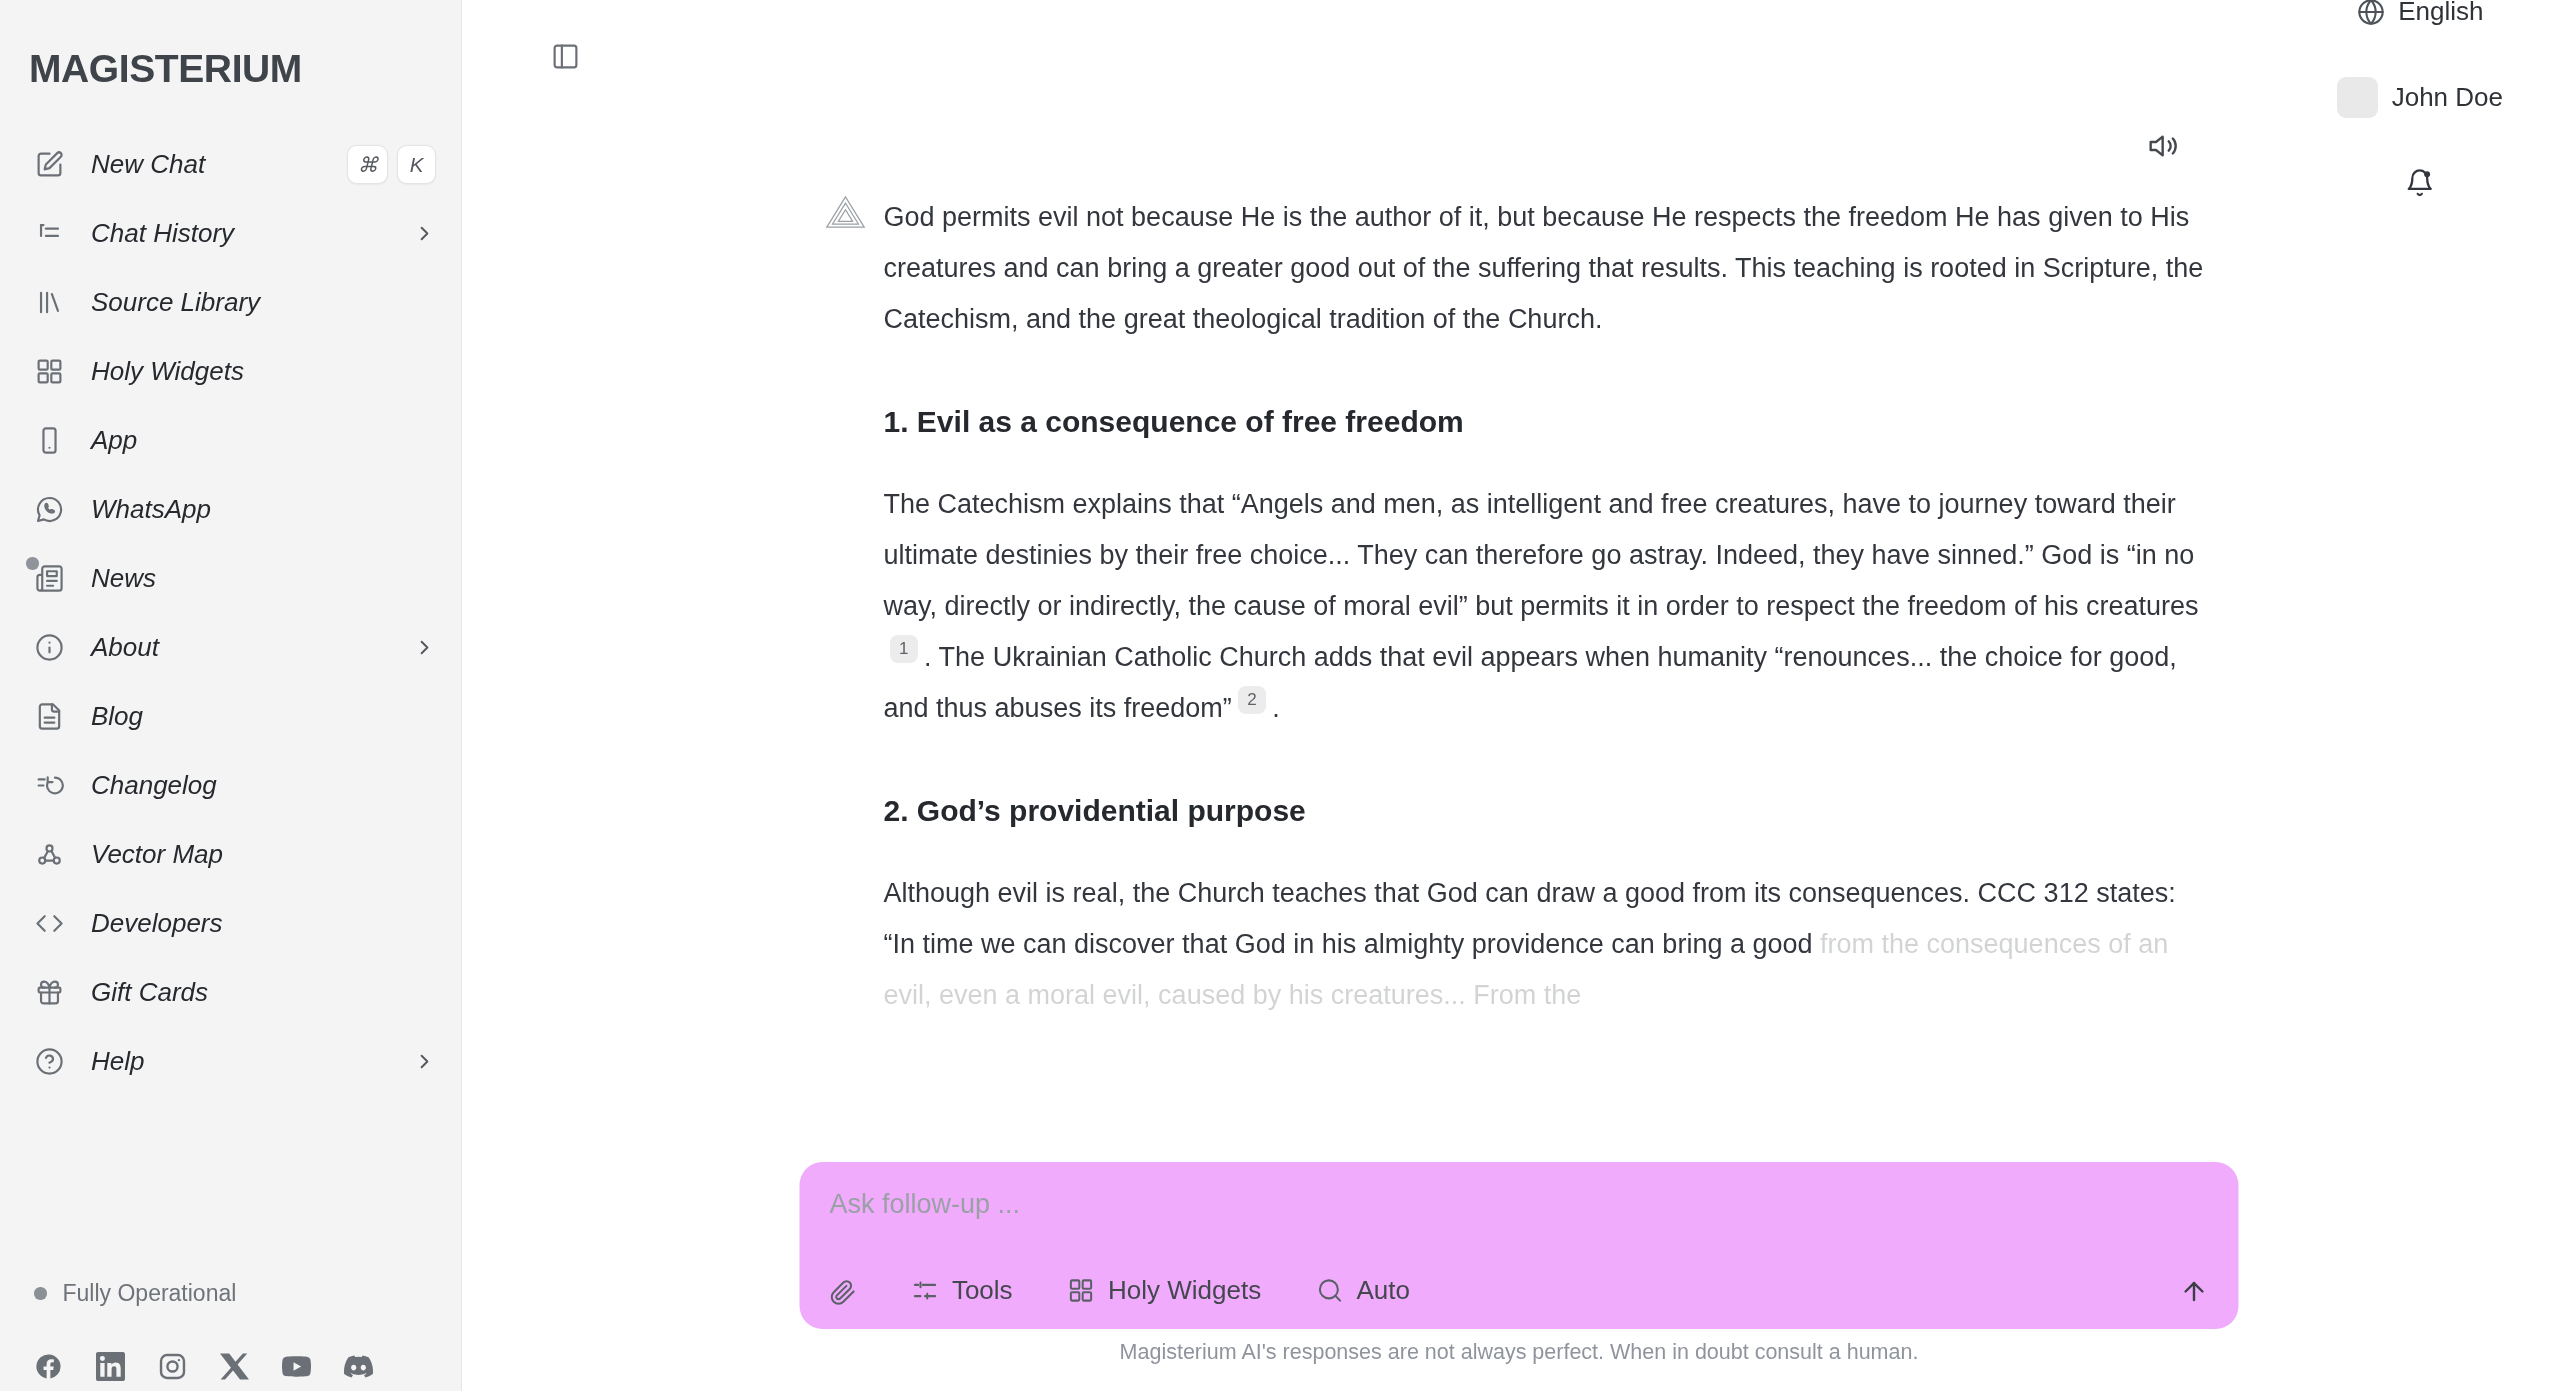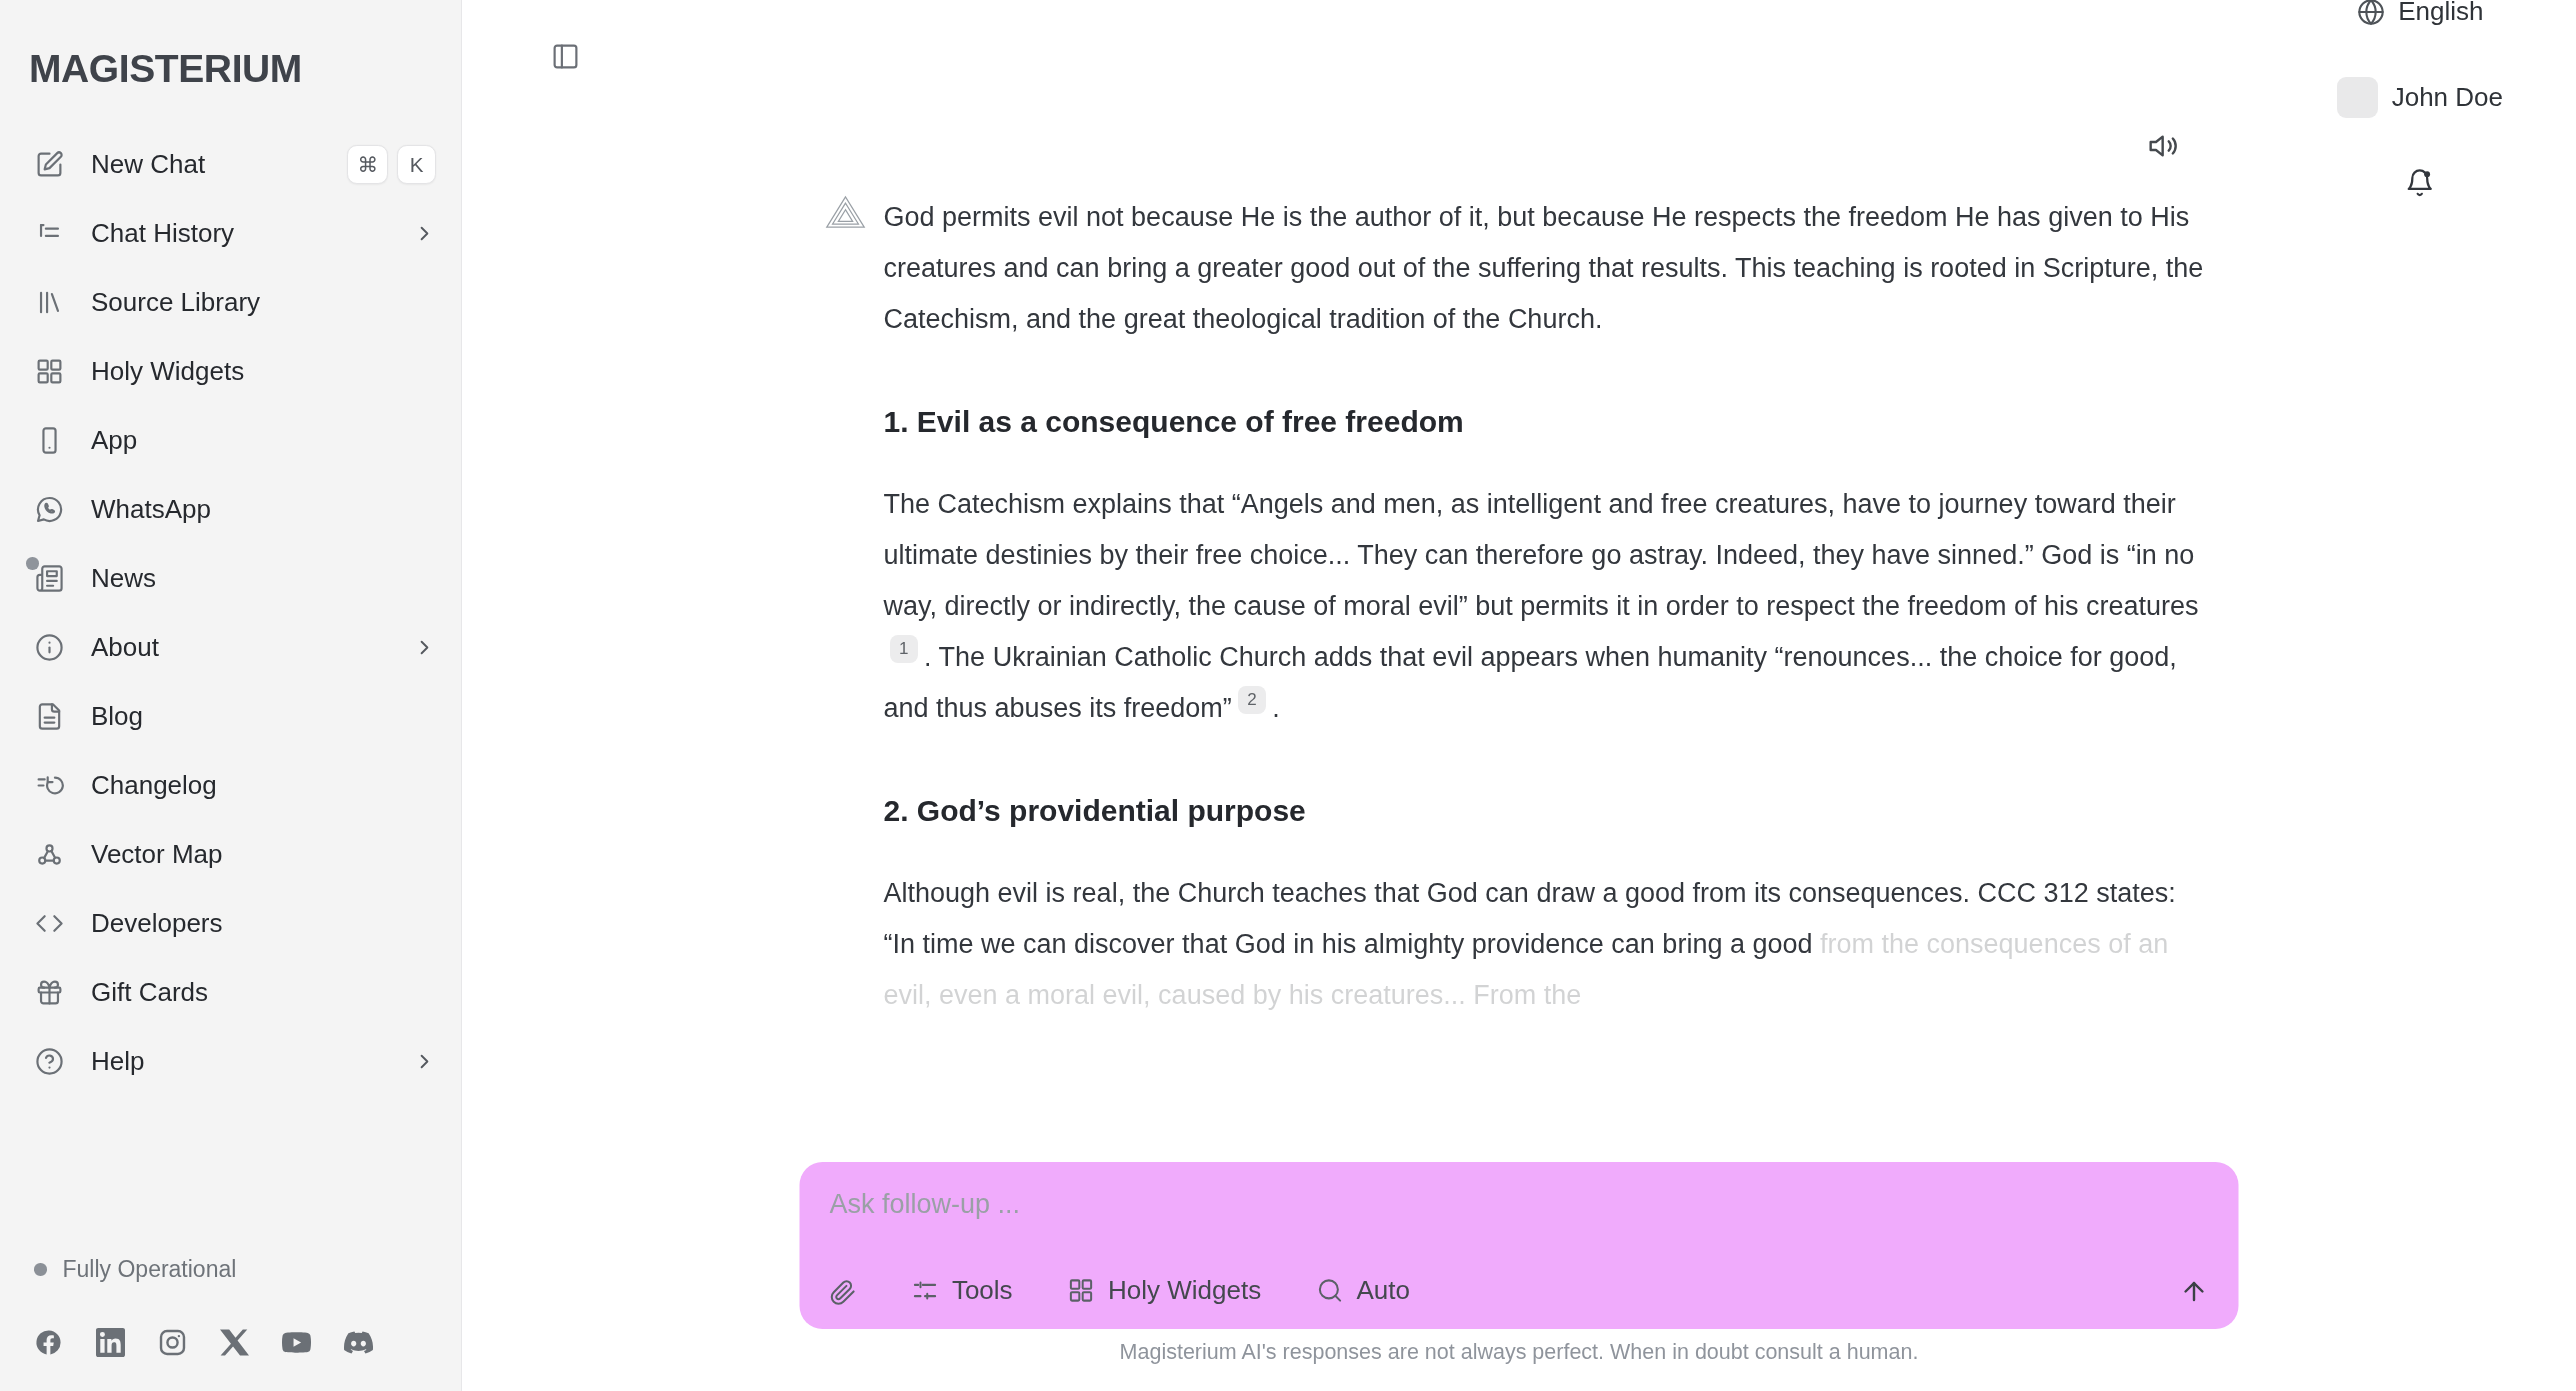--- a/index.html
+++ b/index.html
@@ -17,21 +17,21 @@
     background: #f4f4f4;
     border-right: 0.9px solid #e7e7e9;
     display: flex; flex-direction: column;
     flex-shrink: 0;
   }
   .logo {
     font-size: 39px; font-weight: 700; letter-spacing: -0.4px;
     color: #3f434a; padding: 47px 0 0 29px;
     cursor: pointer;
   }
-  .nav { list-style: none; margin-top: 39px; }
+  .nav { list-style: none; margin-top: 39px; font-style: italic; }
   .nav-item {
     height: 69px; display: flex; align-items: center;
     padding: 0 25px 0 34px; cursor: pointer; position: relative;
   }
   .nav-ic { width: 30px; height: 30px; color: #6b7076; display: inline-flex; align-items: center; justify-content: center; position: relative; flex-shrink: 0; }
   .nav-ic svg { width: 29px; height: 29px; }
   .nav-label { font-size: 26px; color: #26292e; margin-left: 27px; }
   .nav-right { margin-left: auto; display: flex; align-items: center; gap: 9px; }
   .kbd {
     min-width: 39px; height: 39px; padding: 0 9px;
@@ -40,21 +40,21 @@
     display: inline-flex; align-items: center; justify-content: center;
     font-size: 20.6px; color: #55595f;
   }
   .chev { color: #55595f; display: inline-flex; }
   .chev svg { width: 23px; height: 23px; }
   .notif-dot {
     position: absolute; top: -6.3px; left: -8px;
     width: 12.5px; height: 12.5px; border-radius: 50%;
     background: #8f949b;
   }
-  .sidebar-bottom { margin-top: auto; padding: 0 0 35px 34px; text-align: center; }
+  .sidebar-bottom { margin-top: auto; padding: 0 0 11px 34px; text-align: center; }
   .status-row { display: flex; align-items: center; gap: 16px; margin-bottom: 45px; }
   .status-dot { width: 12.5px; height: 12.5px; border-radius: 50%; background: #8b9097; }
   .status-label { font-size: 23px; color: #6e7379; }
   .social-row { display: flex; align-items: center; gap: 33px; color: #6b7076; }
   .social-row .soc { display: inline-flex; cursor: pointer; }
   .social-row svg { width: 29px; height: 29px; }
 
   
   .main { flex: 1; position: relative; display: flex; flex-direction: column; overflow: hidden; background: #fff; }
   .main-header {

